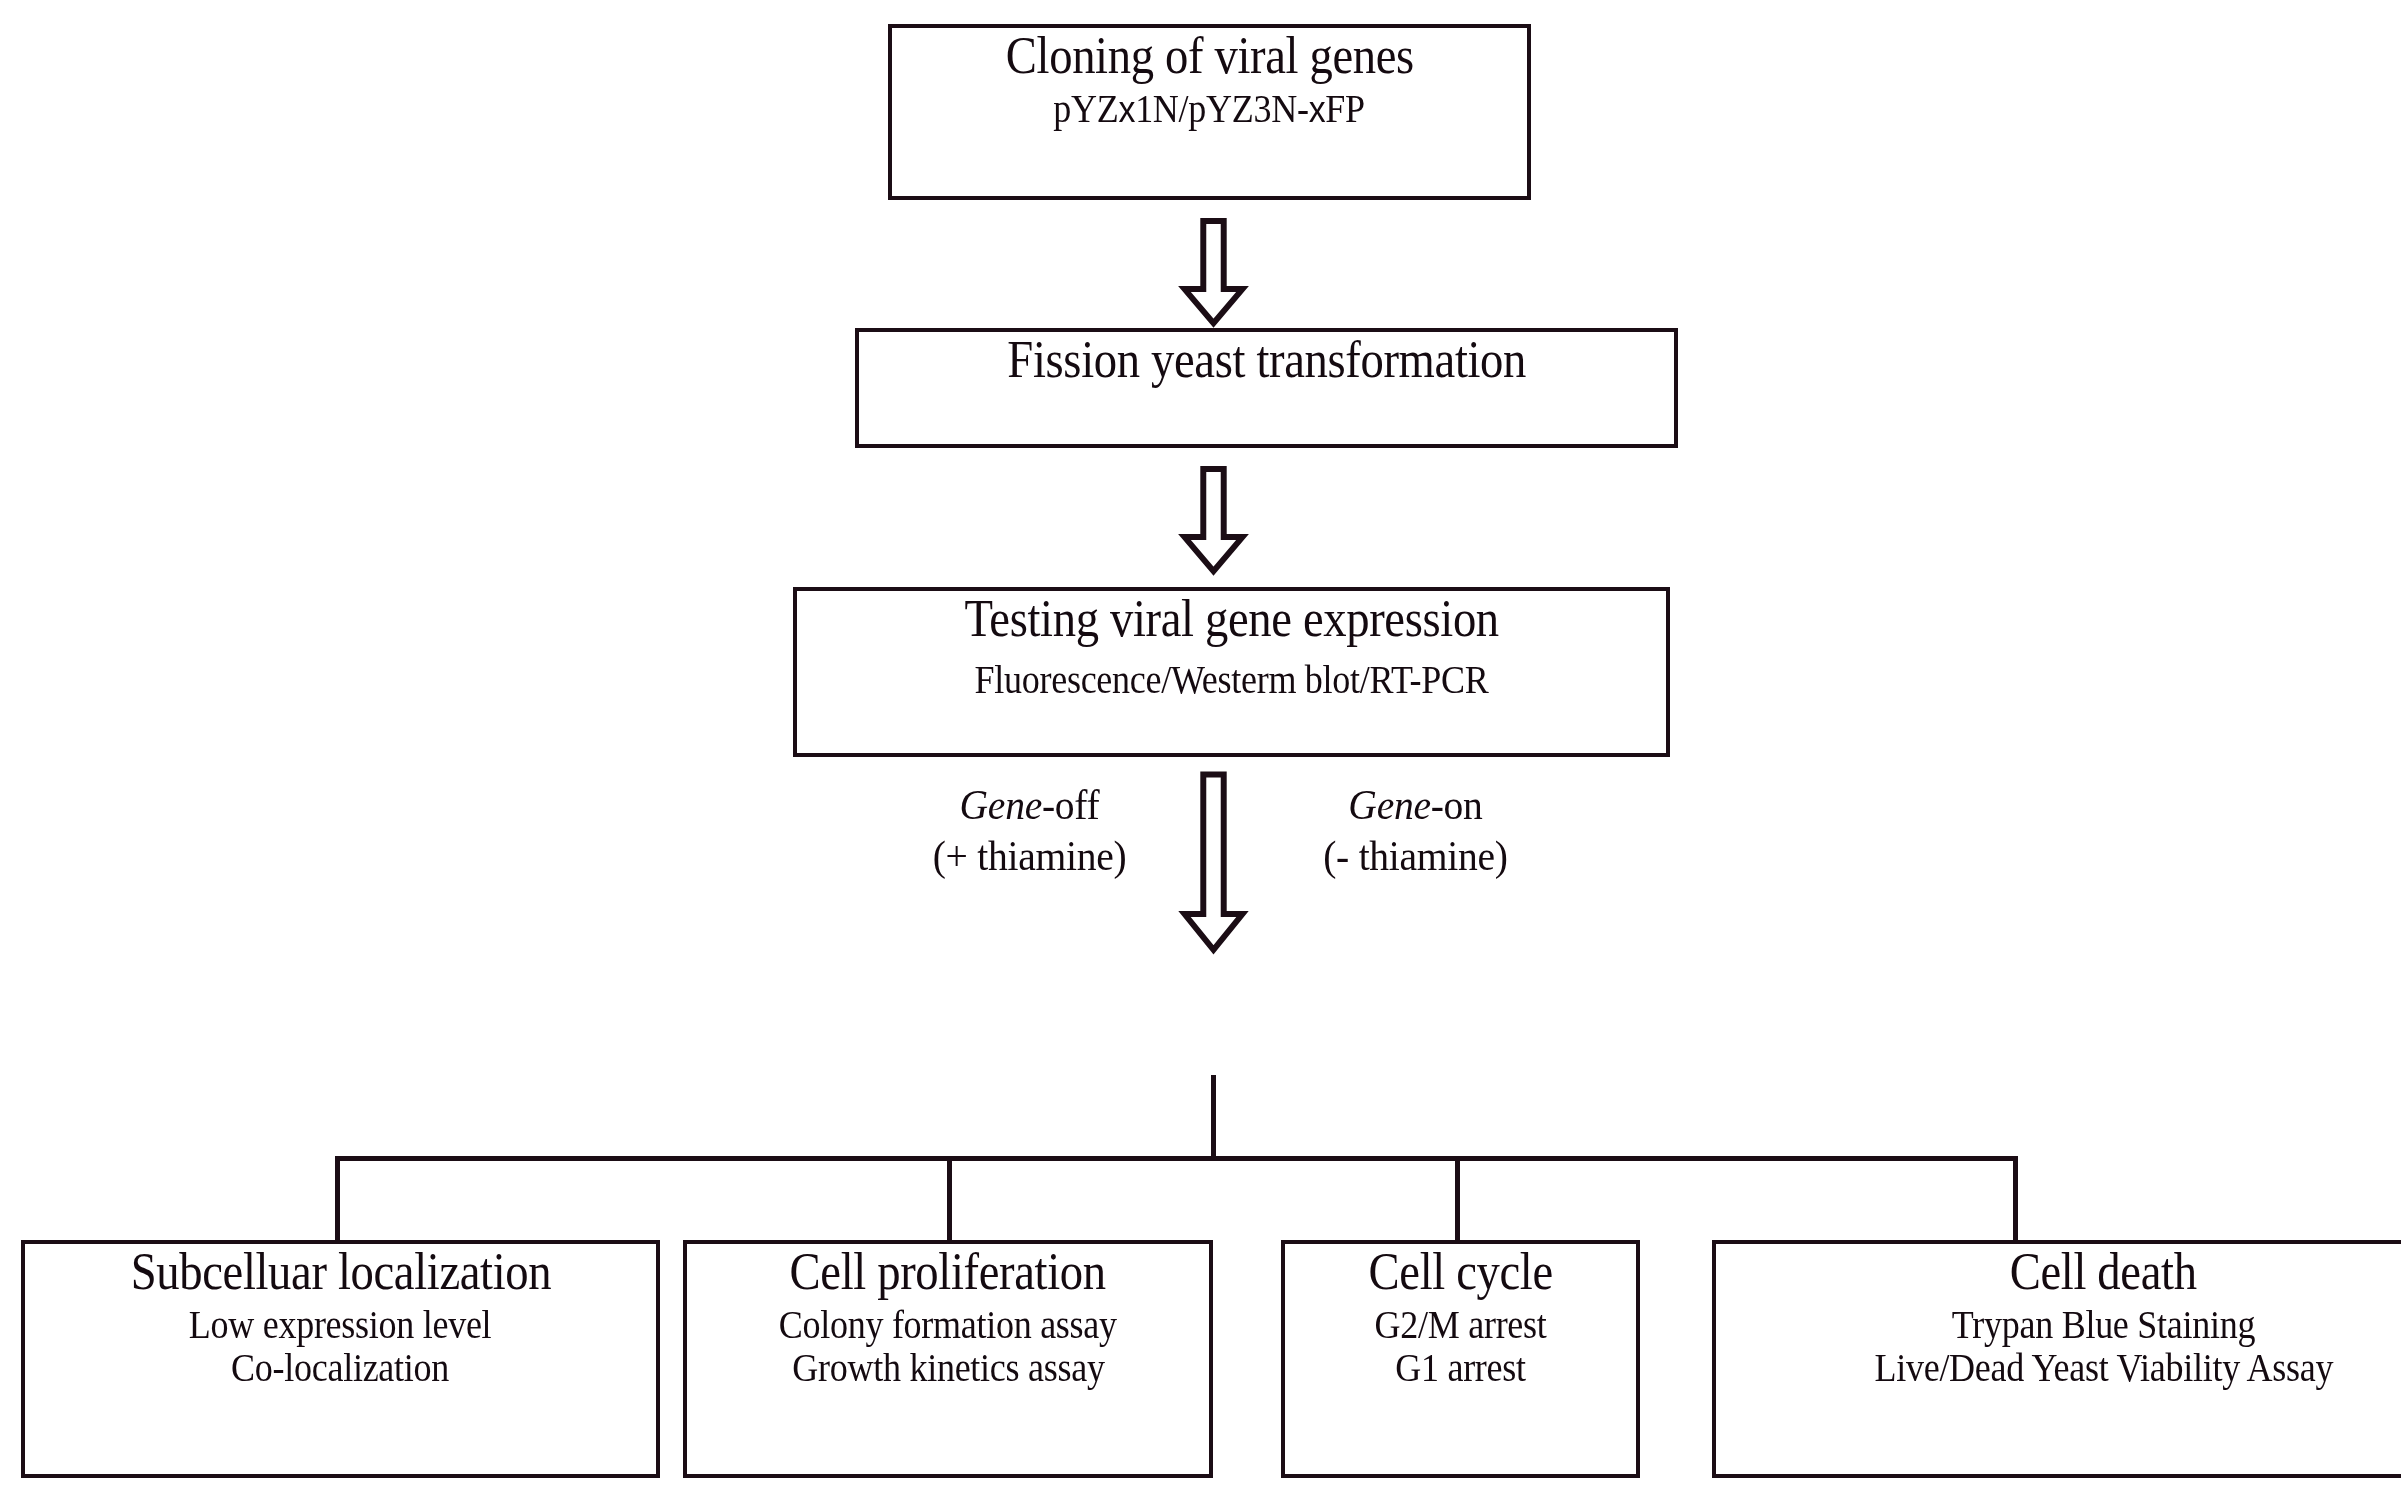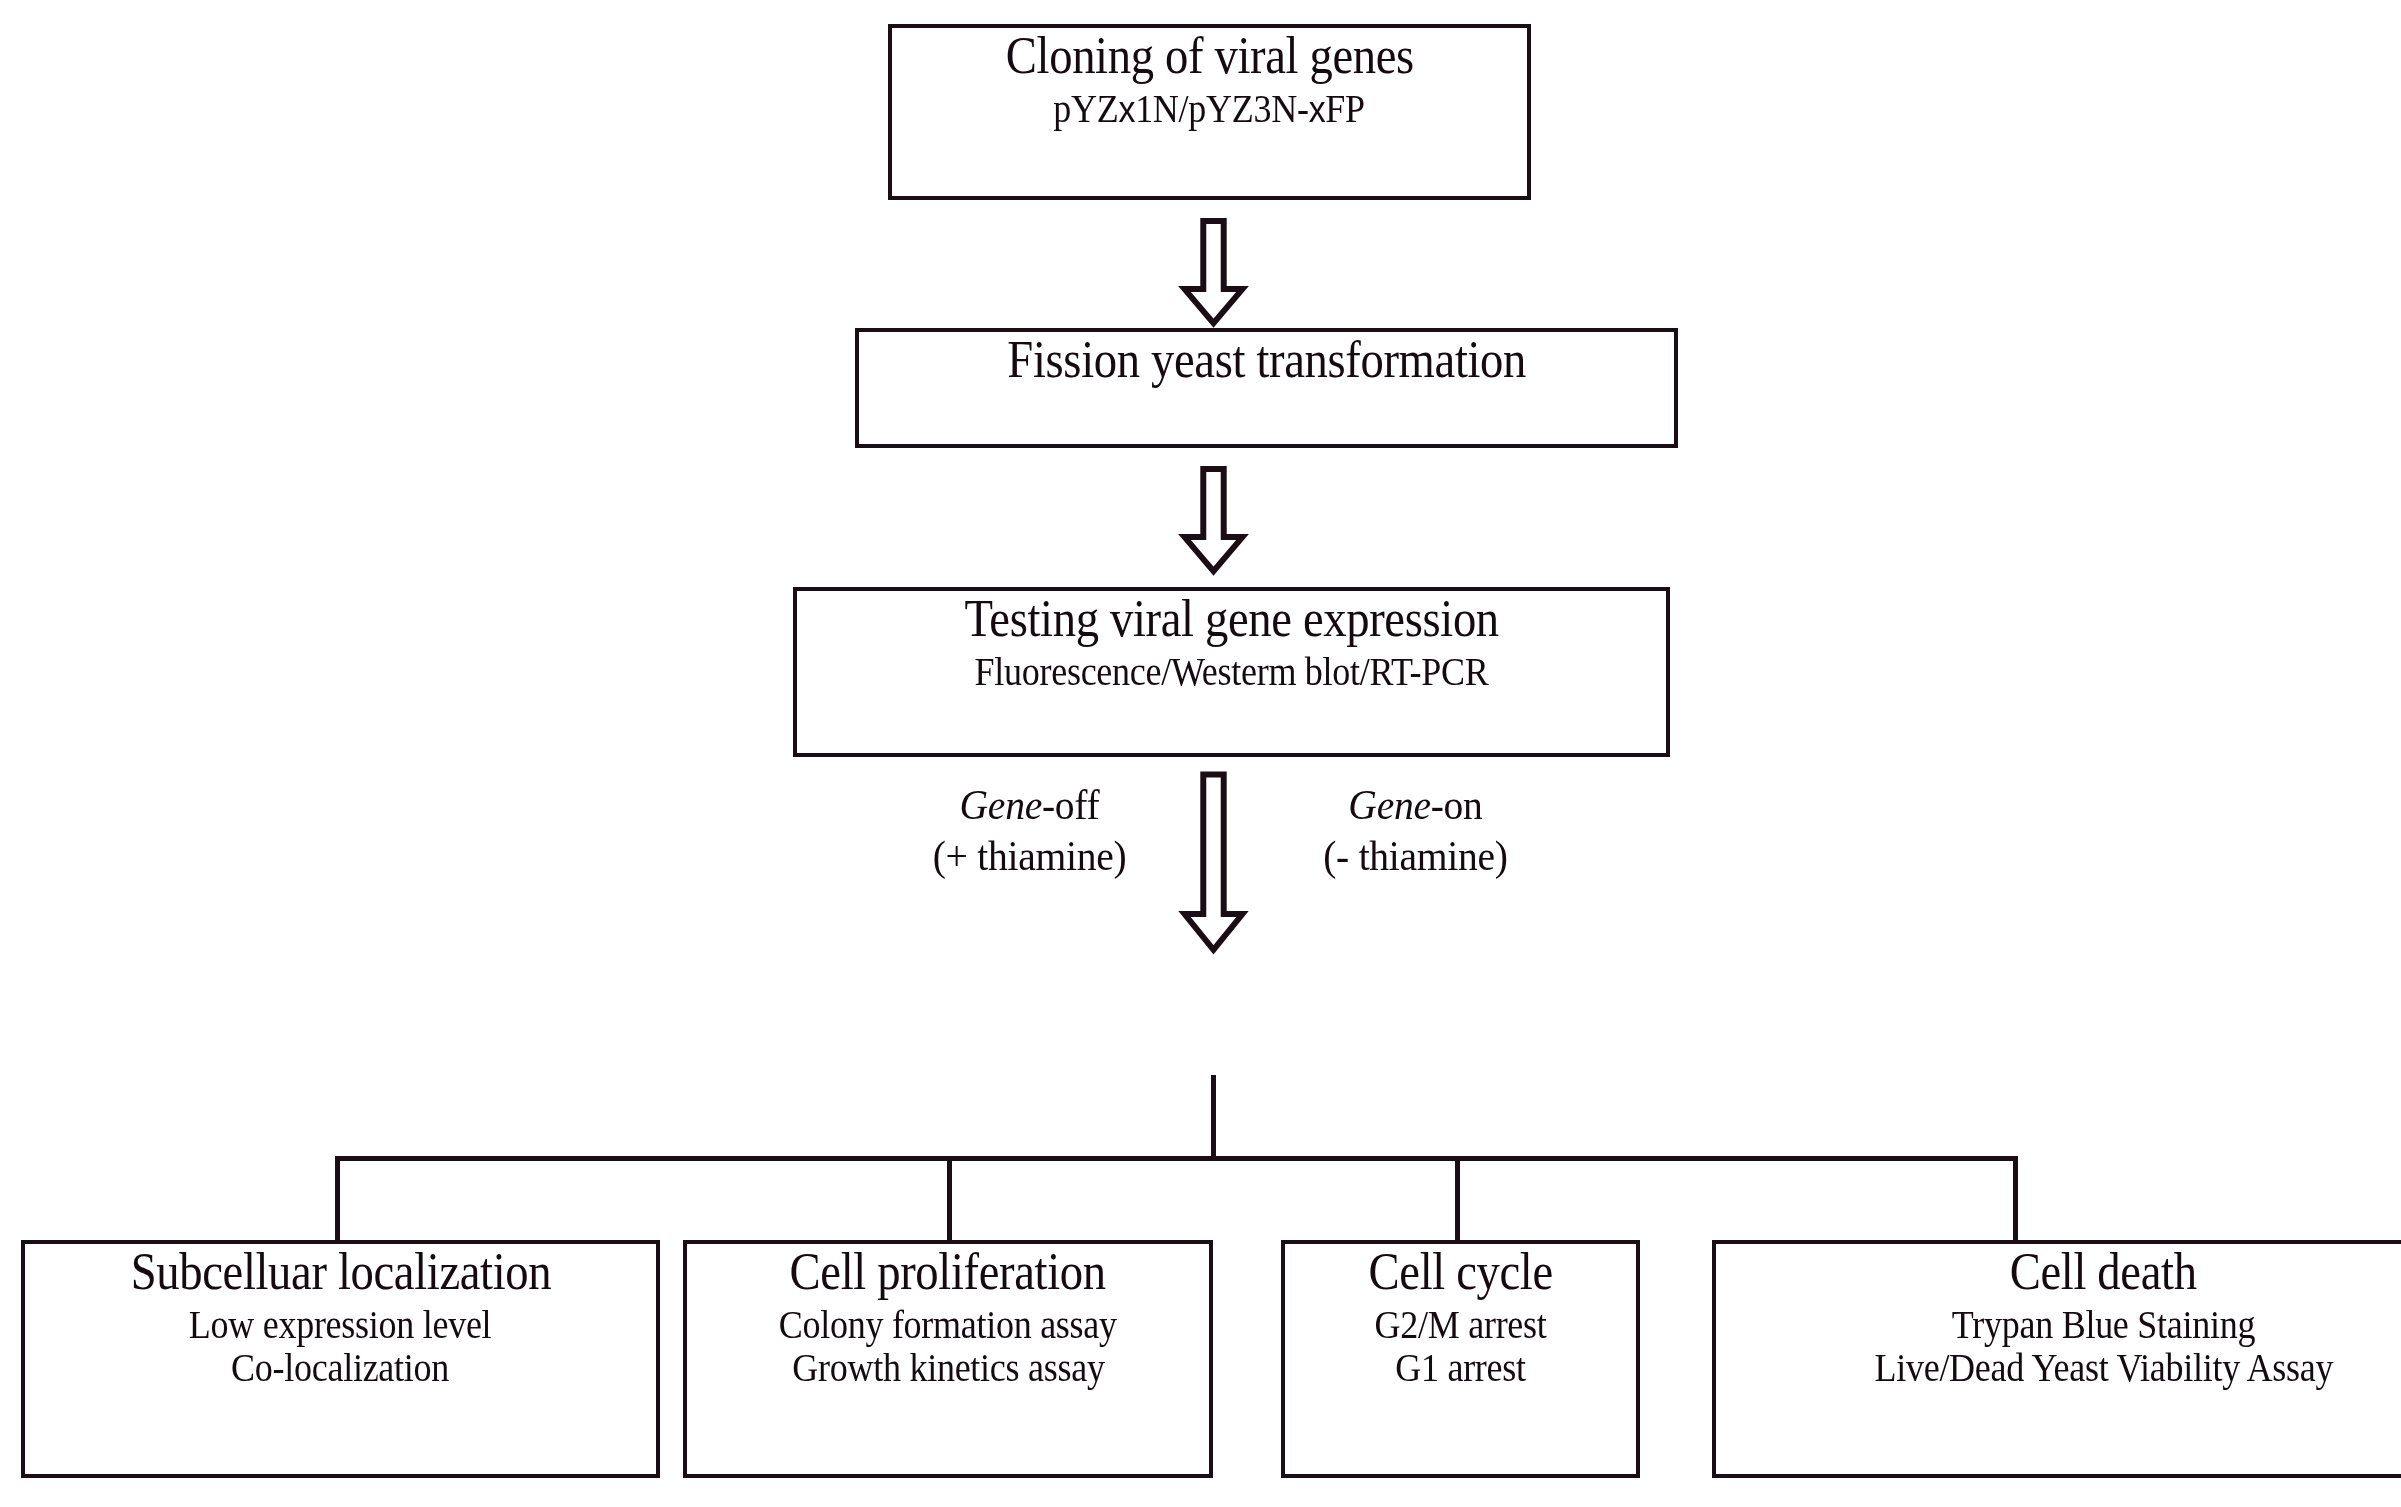--- a/index.html
+++ b/index.html
@@ -105,21 +105,21 @@
   <div class="node" style="left:807px; top:328px; width:823px; height:120px;margin-left:48px;">
     <div class="title">Fission yeast transformation</div>
   </div>
 
   <div class="blockarrow" style="left:1182px; top:467px; width:63px; height:107px;">
     <svg width="63" height="107" viewBox="0 0 74 125">
       <polygon points="25,2 49,2 49,82 71,82 37,122 3,82 25,82" fill="#ffffff" stroke="#1b0d15" stroke-width="7" stroke-linejoin="miter"></polygon>
     </svg>
   </div>
 
-  <div class="node" style="left:793px; top:587px; width:877px; height:170px;">
+  <div class="node" style="left:793px; top:587px; width:877px; height:170px;gap:8px;">
     <div class="title">Testing viral gene expression</div>
     <div class="sub">Fluorescence/Westerm blot/RT-PCR</div>
   </div>
 
   <div class="annot" style="left:875px; top:780px; width:309px;">
     <span class="l1"><em>Gene</em><span>-off</span></span>
     <span class="l2">(+ thiamine)</span>
   </div>
 
   <div class="annot" style="left:1261px; top:780px; width:309px;">

